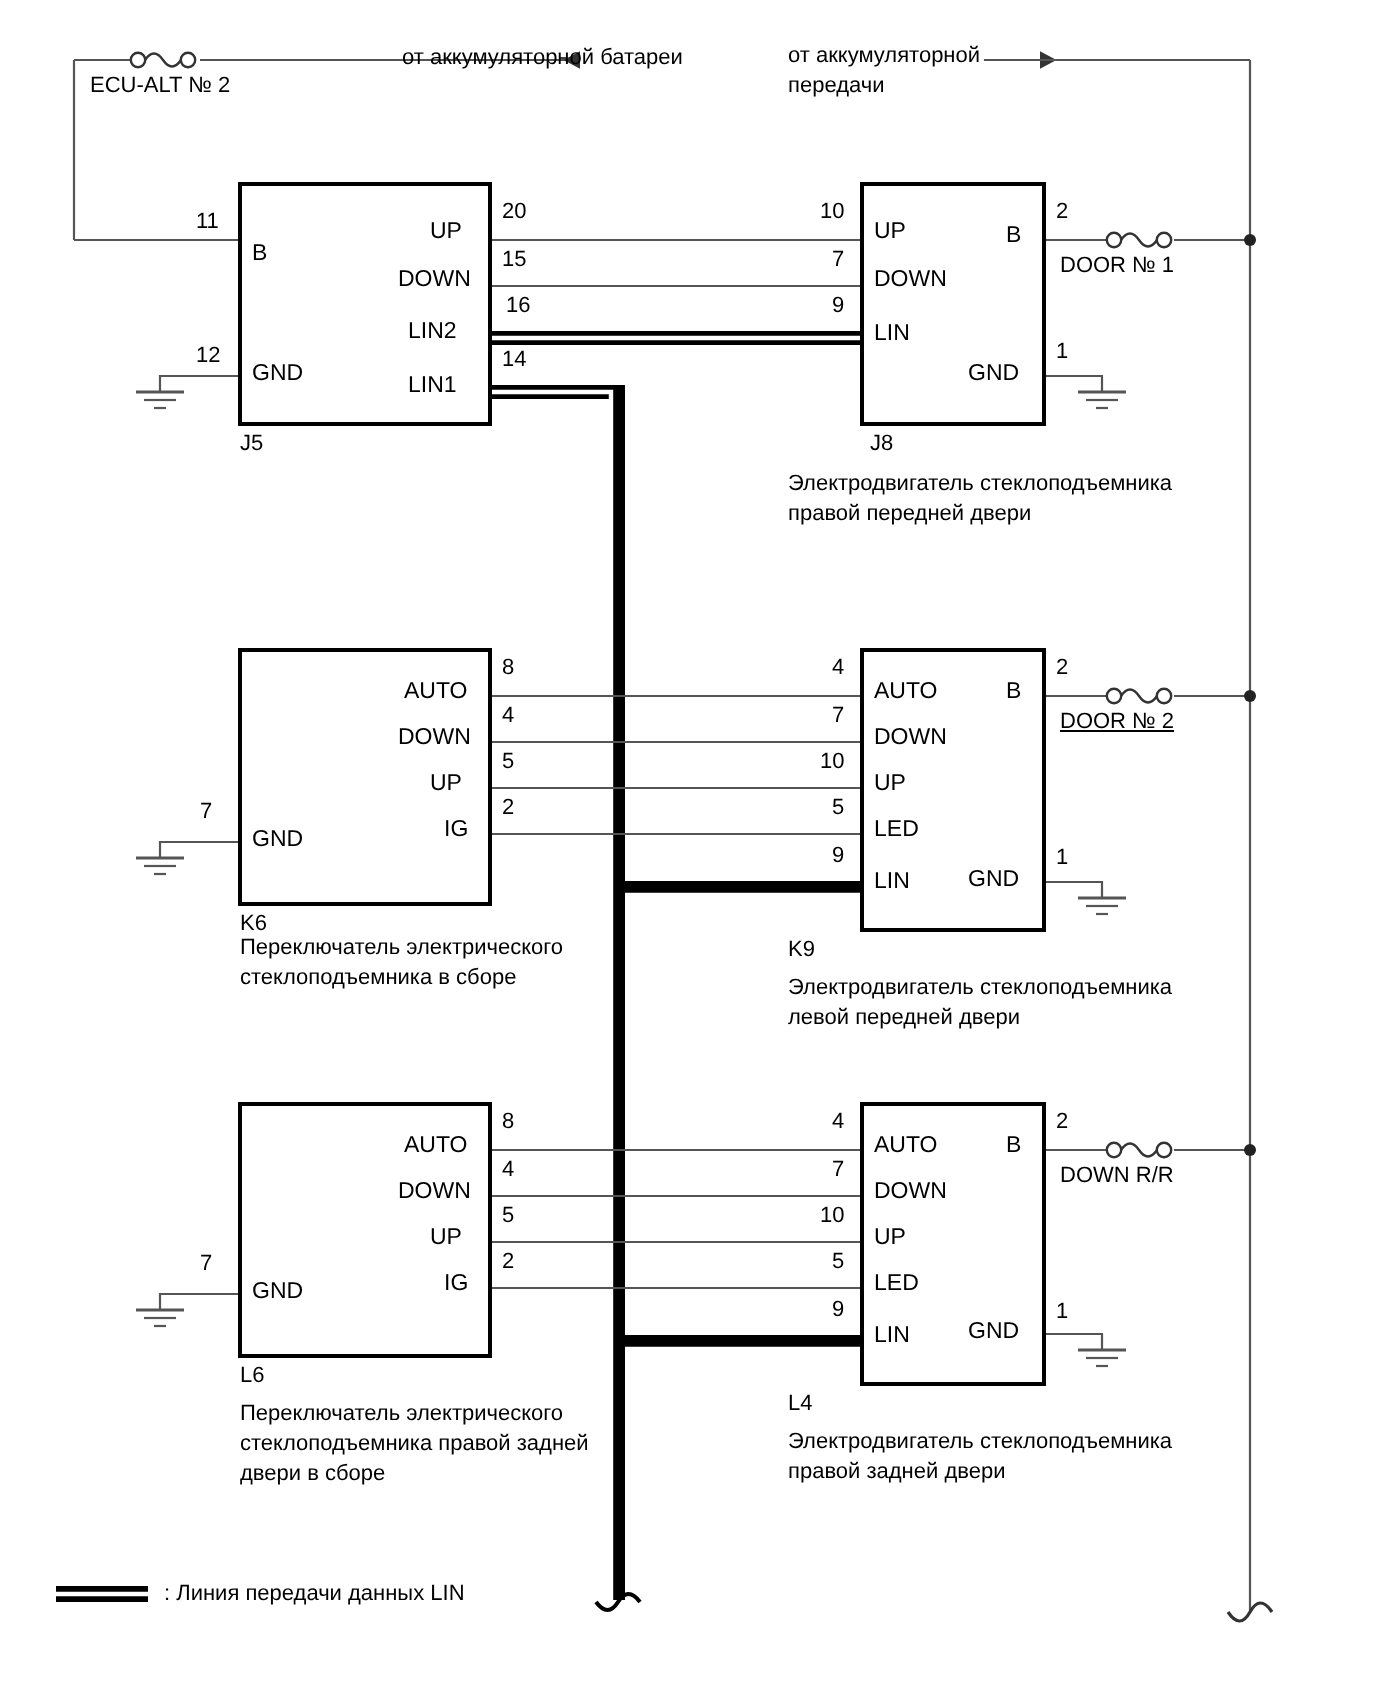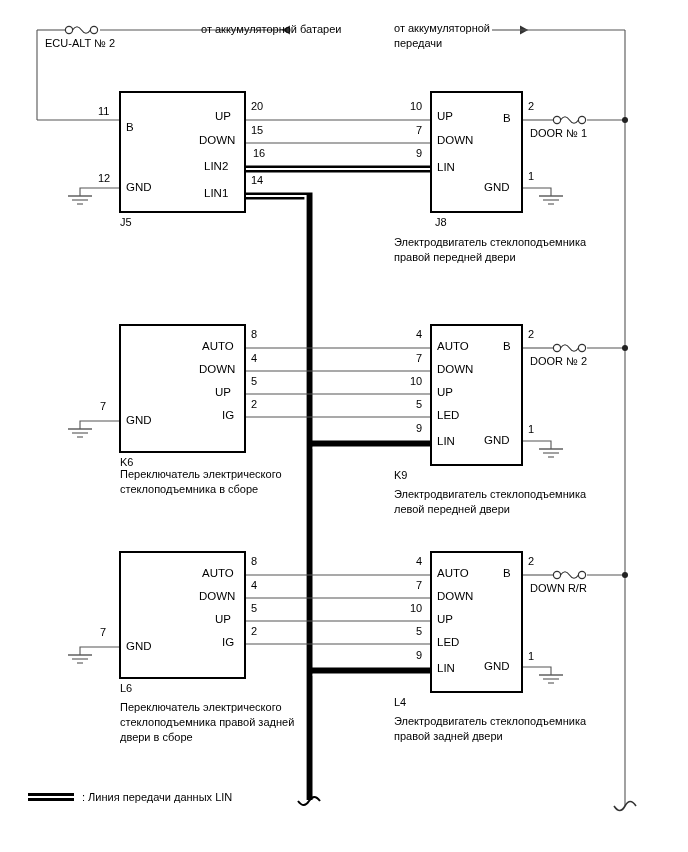--- a/index.html
+++ b/index.html
@@ -168,21 +168,21 @@
       <line x1="28" y1="797" x2="74" y2="797" stroke="#fff" stroke-width="2.2"></line>
     </g>
   </svg>
 
   <div class="lbl" style="left:201px;top:22px;">от аккумуляторной батареи</div>
   <div class="lbl" style="left:394px;top:21px;">от аккумуляторной</div>
   <div class="lbl" style="left:394px;top:36px;">передачи</div>
 
   <div class="lbl" style="left:45px;top:36px;">ECU-ALT № 2</div>
   <div class="lbl" style="left:530px;top:126px;">DOOR № 1</div>
-  <div class="lbl" style="left:530px;top:354px;">DOOR № 2</div>
+  <div class="lbl" style="left:530px;top:354px;text-decoration:underline;">DOOR № 2</div>
   <div class="lbl" style="left:530px;top:581px;">DOWN R/R</div>
 
   <div class="pin" style="left:98px;top:105px;">11</div>
   <div class="port" style="left:126px;top:121px;">B</div>
   <div class="pin" style="left:98px;top:172px;">12</div>
   <div class="port" style="left:126px;top:181px;">GND</div>
 
   <div class="pin" style="left:251px;top:100px;text-align:center;">20</div>
   <div class="port" style="left:215px;top:110px;">UP</div>
   <div class="pin" style="left:251px;top:124px;">15</div>

